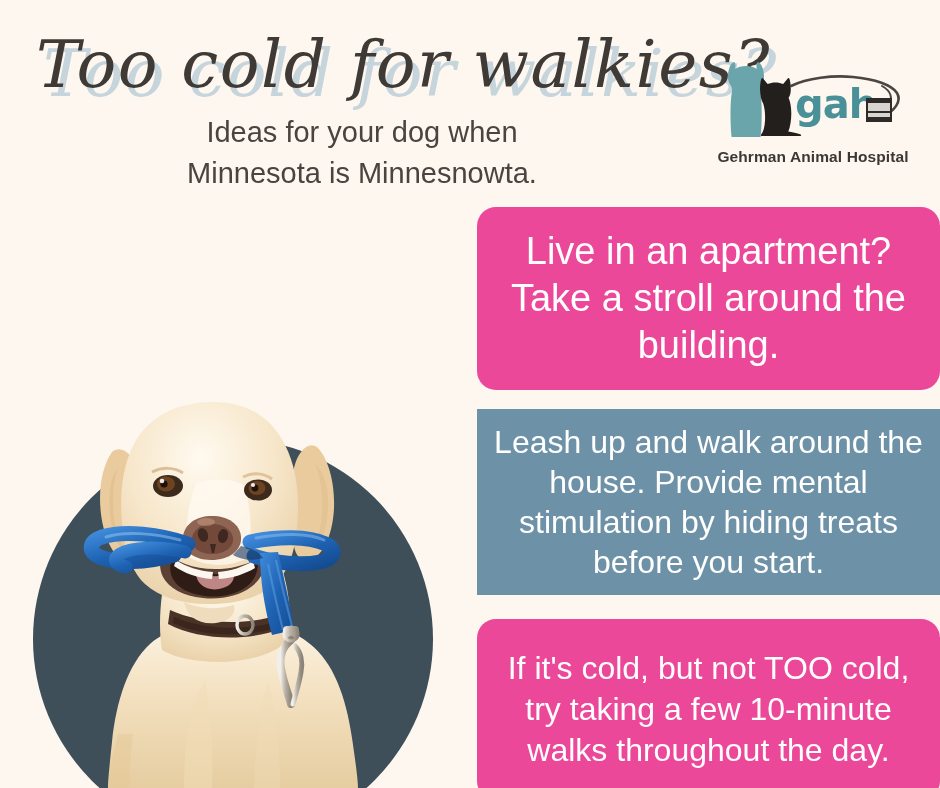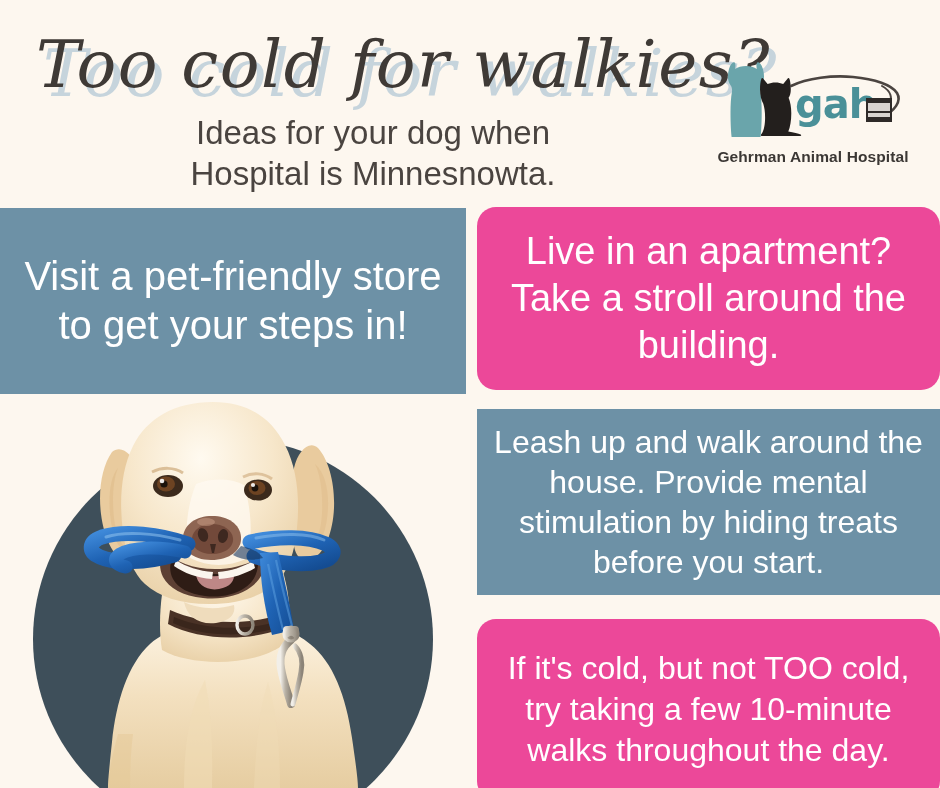--- a/index.html
+++ b/index.html
@@ -41,24 +41,24 @@
   }
   .headline-shadow {
     color: #c6d4dc;
     transform: translate(7px, 9px);
   }
   .headline {
     color: #3f3a36;
   }
   .subtitle {
     position: absolute;
-    left: 63px; top: 112px;
+    left: 52px; top: 112px;
     width: 620px;
     color: #4a4440;
-    font-size: 33px;
+    font-size: 29px;
     line-height: 41px;
     font-weight: 400;
     text-align: center;
   }
 
   
   .logo {
     position: absolute;
     left: 705px; top: 56px;
     width: 216px; height: 112px;
@@ -146,21 +146,21 @@
 
   <div class="header">
 
     <div class="headline-wrap">
       <div class="headline-shadow">Too cold for walkies?</div>
       <div class="headline">Too cold for walkies?</div>
     </div>
 
     <div class="subtitle">
       <div>Ideas for your dog when</div>
-      <div>Hospital is Minnesnowta.</div>
+      <div>Minnesota is Minnesnowta.</div>
     </div>
 
     <div class="logo">
       <svg class="logo-mark" viewBox="0 0 216 84">
 
         <g>
           <path fill="#6aa5ab" d="M24 13c1.6-5.5 4.3-7.6 5.6-6.4 1.1 1 1 4 .5 6.3 2.6-1.9 6.8-2.9 10.9-2.9s8.2 1 10.8 2.9c-.5-2.3-.6-5.3.5-6.3 1.3-1.2 4 .9 5.6 6.4 1.9 6.5 1.3 12.6-1.4 16.4-1.3 1.9-1.6 4.3-1.2 6.6 1 5.6 1.4 12.9 1.4 20.6 0 10.9-.5 18.9-1.1 24.4h-29c-.6-5.5-1.1-13.5-1.1-24.4 0-7.7.4-15 1.4-20.6.4-2.3.1-4.7-1.2-6.6C22.7 25.6 22.1 19.5 24 13z"></path>
         </g>
 
         <g>
@@ -177,23 +177,20 @@
         <g>
           <rect x="161" y="42" width="26" height="24" fill="#2e2a28"></rect>
           <rect x="163" y="47" width="22" height="8" fill="#d8d4d0"></rect>
           <rect x="163" y="57" width="22" height="4" fill="#d8d4d0"></rect>
         </g>
       </svg>
       <div class="logo-name">Gehrman Animal Hospital</div>
     </div>
   </div>
 
-  <div class="panel panel-blue" id="panel-store">
-    <p>Visit a pet-friendly store to get your steps in!</p>
-  </div>
 
   <div class="panel panel-brown" id="panel-apartment">
     <p>Live in an apartment? Take a stroll around the building.</p>
   </div>
 
   <div class="panel panel-blue" id="panel-leash">
     <p>Leash up and walk around the house. Provide mental stimulation by hiding treats before you start.</p>
   </div>
 
   <div class="panel panel-brown" id="panel-tenmin">

